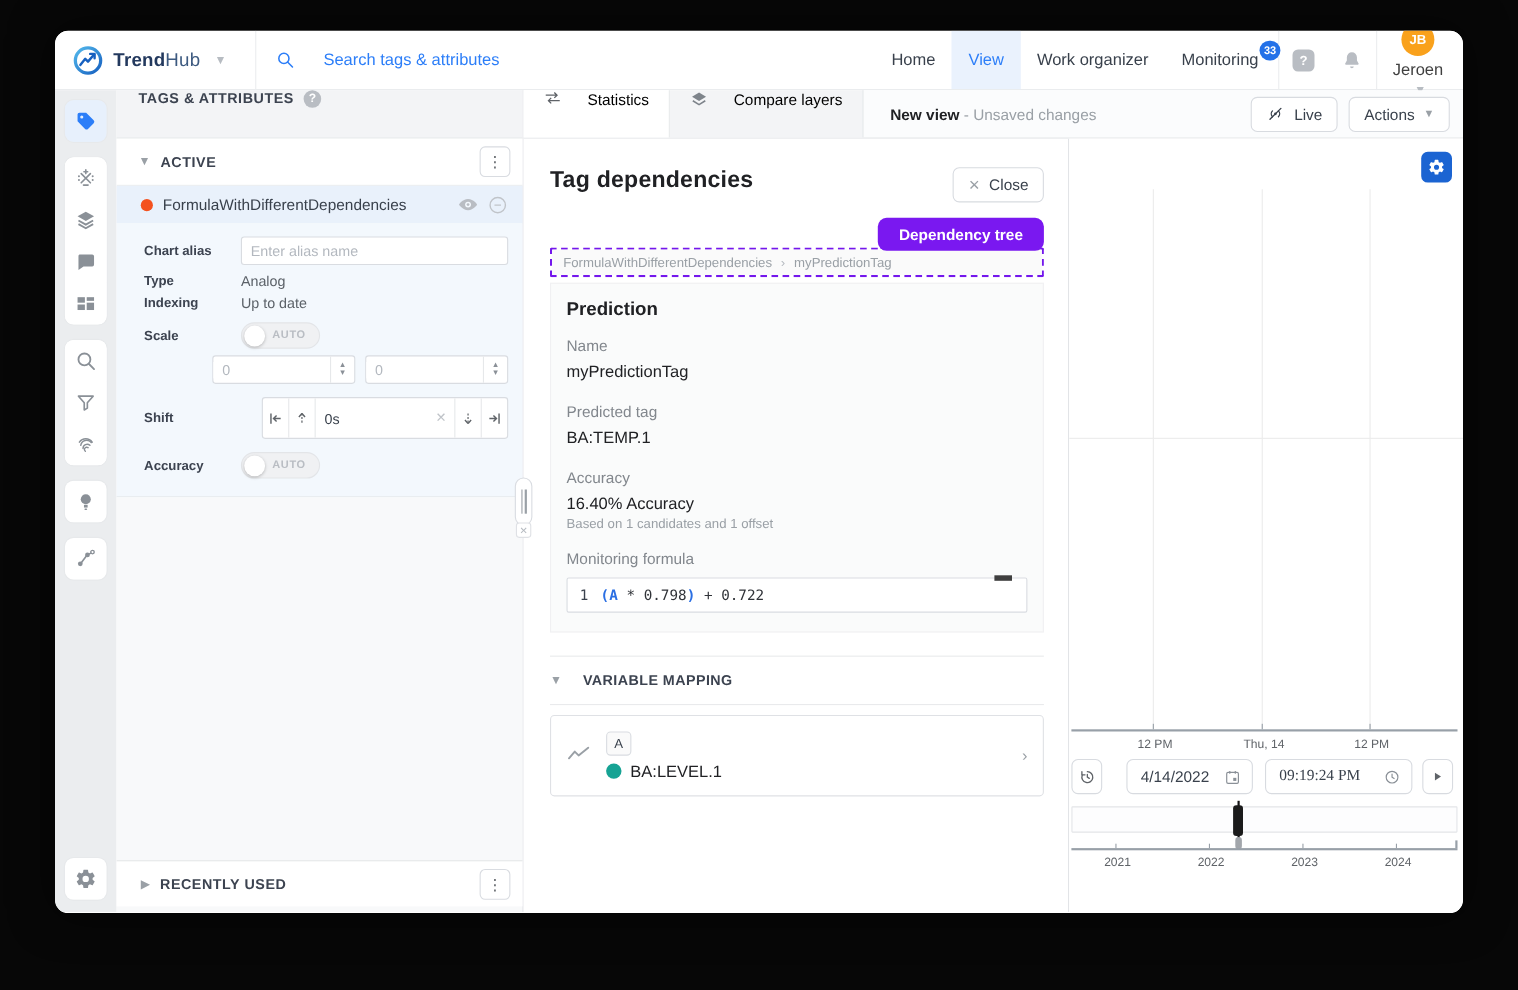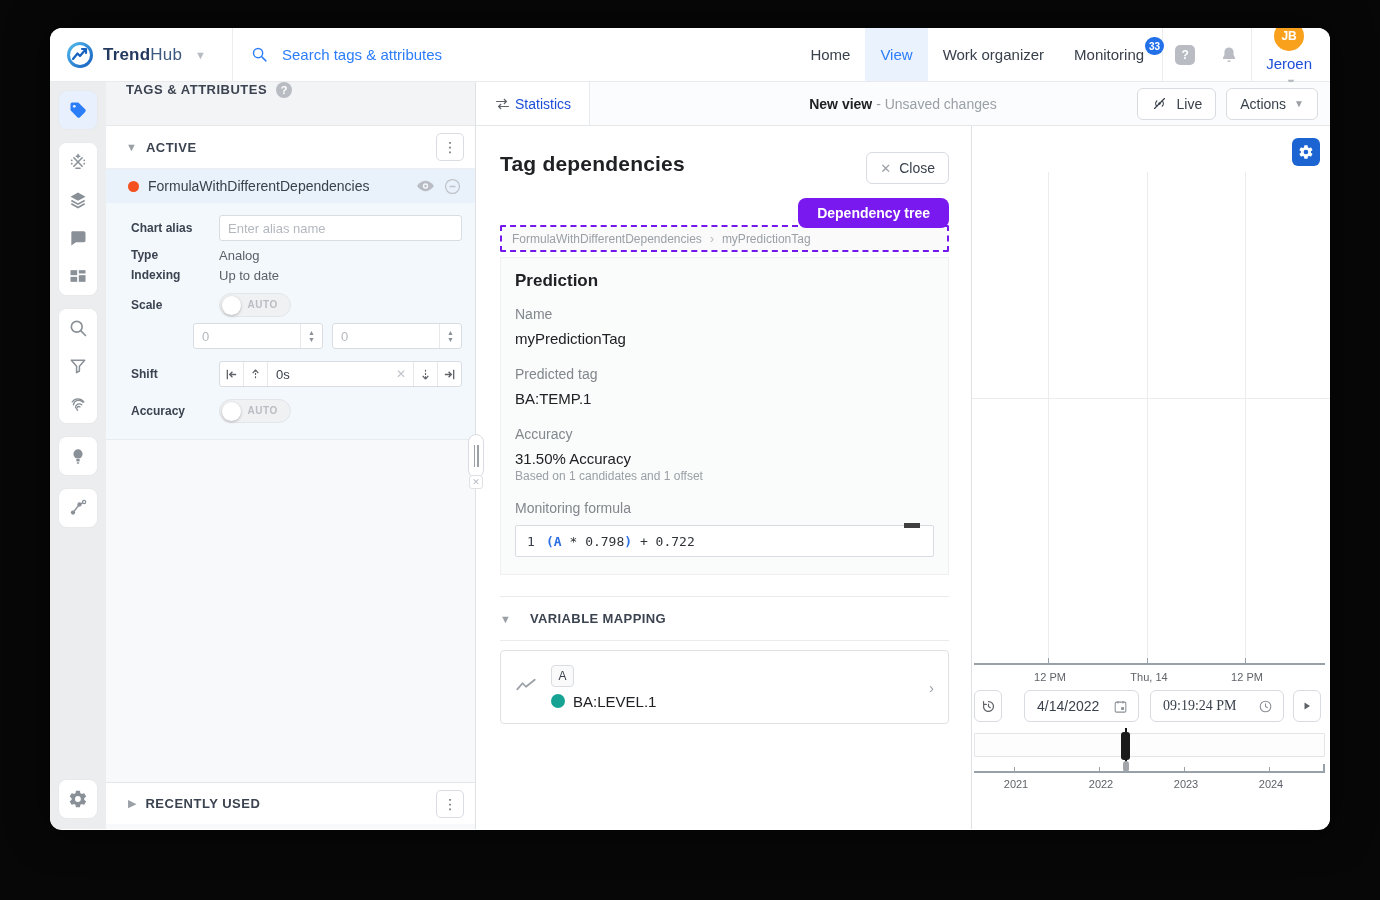--- a/index.html
+++ b/index.html
@@ -10,36 +10,36 @@
             background:#fff; border-radius:12px; overflow:hidden; box-shadow:0 0 40px rgba(0,0,0,.6); }
 
   
   .topnav { height:54px; display:flex; align-items:center; border-bottom:1px solid #e8eaed; background:#fff; }
   .brand { display:flex; align-items:center; gap:9px; padding:0 14px 0 16px; width:182px; }
   .brand-name { font-size:17px; letter-spacing:.2px; }
   .brand-name b { color:#23395e; font-weight:700; }
   .brand-name span { color:#3d5a80; font-weight:400; }
   .nav-caret { color:#b7bcc2; font-size:11px; margin-left:4px; }
   .nav-divider { width:1px; height:54px; background:#ecedef; }
-  .search-wrap { display:flex; align-items:flex-start; gap:14px; padding-left:18px; flex:1; }
+  .search-wrap { display:flex; align-items:flex-start; gap:26px; padding-left:18px; flex:1; }
   .search-wrap input { border:none; outline:none; font-size:15px; color:#2c7ef8; width:320px; font-family:"Liberation Sans",sans-serif; }
   .search-wrap input::placeholder { color:#2c7ef8; opacity:1; }
   .nav-right { display:flex; align-items:center; height:100%; }
   .nav-item { display:flex; align-items:center; height:100%; padding:0 15px; font-size:15px; color:#39414c; cursor:pointer; position:relative; }
   .nav-item.active { color:#2c7ef8; background:#eaf2fd; }
   .badge { position:absolute; top:9px; right:-2px; min-width:18px; height:18px; border-radius:9px; background:#2371e8; color:#fff;
            font-size:10px; font-weight:700; display:flex; align-items:center; justify-content:center; padding:0 4px; }
   .nav-item.monitoring { padding-right:18px; }
   .icon-btn { width:44px; height:100%; display:flex; align-items:center; justify-content:center; cursor:pointer; }
   .help-bubble { width:20px; height:20px; border-radius:5px; background:#b9bdc3; color:#fff; font-size:12px; font-weight:700;
                  display:flex; align-items:center; justify-content:center; }
   .user { display:flex; align-items:center; gap:4px; padding:0 18px 0 14px; cursor:pointer;flex-direction:column; }
   .avatar { width:30px; height:30px; border-radius:50%; background:#f9a11c; color:#fff; font-size:12px; font-weight:700;
             display:flex; align-items:center; justify-content:center; }
-  .user-name { font-size:15px; color:#1d4ed8; }
+  .user-name { font-size:15px; color:#404040; }
 
   
   .content-row { display:flex; height:747px; }
 
   
   .rail { width:56px; background:#ebedef; display:flex; flex-direction:column; align-items:center; padding-top:8px; }
   .rail-group { background:#fff; border:1px solid #e7e9eb; border-radius:9px; overflow:hidden; margin-bottom:12px; width:40px; }
   .rail-btn { width:38px; height:38px; display:flex; align-items:center; justify-content:center; cursor:pointer; background:#fff; }
   .rail-btn.active { background:#e7f0fc; }
   .rail-spacer { flex:1; }
@@ -72,31 +72,31 @@
   .toggle { width:72px; height:24px; border-radius:12px; background:#f0f1f3; border:1px solid #e3e5e8; position:relative; cursor:pointer; }
   .toggle .knob { position:absolute; left:2px; top:1.5px; width:19px; height:19px; border-radius:50%; background:#fff;
                   box-shadow:0 1px 3px rgba(0,0,0,.25); }
   .toggle .t-label { position:absolute; right:12px; top:5px; font-size:10px; font-weight:700; letter-spacing:.6px; color:#b9bdc3; }
   .spin-row { margin:6px 0 12px 62px; display:flex; gap:9px; }
   .spinner { width:130px; height:26px; border:1px solid #d9dce1; border-radius:3px; background:#fff; display:flex; align-items:center; }
   .spinner input { flex:1; border:none; outline:none; padding:0 8px; font-size:13px; color:#39414c; width:60px; font-family:"Liberation Sans",sans-serif;}
   .spinner input::placeholder { color:#b3b8bf; opacity:1; }
   .spin-arrows { width:22px; height:100%; border-left:1px solid #e6e8ea; display:flex; flex-direction:column; align-items:center;
                  justify-content:center; color:#8a9097; font-size:7px; line-height:7px; cursor:pointer; }
-  .shift-ctl { flex:1; height:26px; border:1px solid #d9dce1; border-radius:3px; background:#fff; display:flex; align-items:stretch; overflow:hidden; }
+  .shift-ctl { flex:1; height:38px; border:1px solid #d9dce1; border-radius:3px; background:#fff; display:flex; align-items:stretch; overflow:hidden;margin-left:19px; }
   .shift-cell { width:24px; display:flex; align-items:center; justify-content:center; cursor:pointer; }
   .shift-cell.bl { border-left:1px solid #e6e8ea; } .shift-cell.br { border-right:1px solid #e6e8ea; }
   .shift-val { flex:1; display:flex; align-items:center; padding:0 8px; font-size:13px; color:#39414c; }
   .shift-clear { display:flex; align-items:center; padding:0 7px; color:#c0c4c9; font-size:12px; cursor:pointer; }
   .recent-row { height:42px; background:#fff; border-top:1px solid #e4e6e8; display:flex; align-items:center; padding:0 11px 0 22px; margin-bottom:5px;}
 
   
   .main-region { flex:1; display:flex; flex-direction:column; }
   .toolbar { height:44px; background:#fbfcfd; border-bottom:1px solid #e4e6e8; display:flex; align-items:center; position:relative; }
-  .tb-tab { height:100%; display:flex; align-items:center; gap:4px; padding:0 18px; font-size:14px; color:#1d4ed8;
+  .tb-tab { height:100%; display:flex; align-items:flex-start; gap:23px; padding:0 18px; font-size:14px; color:#000000;
             border-right:1px solid #e7e9eb; cursor:pointer; background:#fff; }
   .tb-tab.shaded { background:#f3f4f6; }
   .tb-center { position:absolute; left:0; right:0; text-align:center; font-size:14px; pointer-events:none; }
   .tb-center b { color:#202124; font-weight:700; }
   .tb-center span { color:#9aa0a6; }
   .tb-right { margin-left:auto; display:flex; gap:10px; padding-right:12px; }
   .btn { height:32px; border:1px solid #d8dbe0; border-radius:6px; background:#fff; display:flex; align-items:center;
          gap:8px; padding:0 13px; font-size:14px; color:#39414c; cursor:pointer; }
   .btn .caret { color:#9aa0a6; font-size:10px; }
 
@@ -439,20 +439,27 @@
 
     <div class="main-region">
       <div class="toolbar">
         <div class="tb-tab">
           <svg width="17" height="14" viewBox="0 0 24 18">
             <path d="M3 5.5h14M14 2l3.5 3.5L14 9" fill="none" stroke="#5f6368" stroke-width="1.7"></path>
             <path d="M21 12.5H7M10 9l-3.5 3.5L10 16" fill="none" stroke="#5f6368" stroke-width="1.7"></path>
           </svg>
           <span>Statistics</span>
         </div>
+        <div class="tb-tab shaded">
+          <svg width="17" height="17" viewBox="0 0 24 24">
+            <path d="M12 3 21 8.5l-9 5.5-9-5.5z" fill="#7e848b"></path>
+            <path d="M4 13.5 12 18.5l8-5" fill="none" stroke="#7e848b" stroke-width="2"></path>
+          </svg>
+          <span>Compare layers</span>
+        </div>
         <div class="tb-center">
           <b>New view</b> <span>- Unsaved changes</span>
         </div>
         <div class="tb-right">
           <button class="btn">
             <svg width="17" height="17" viewBox="0 0 24 24">
               <g fill="none" stroke="#39414c" stroke-width="1.7" stroke-linecap="round">
                 <path d="M8.2 8.2a5.4 5.4 0 0 0 0 7.6"></path>
                 <path d="M15.8 8.2a5.4 5.4 0 0 1 0 7.6"></path>
                 <line x1="5" y1="19" x2="19" y2="5"></line>
@@ -490,21 +497,21 @@
             </div>
           </div>
 
           <div class="pred-card">
             <div class="pred-heading">Prediction</div>
             <div class="pred-label">Name</div>
             <div class="pred-value">myPredictionTag</div>
             <div class="pred-label">Predicted tag</div>
             <div class="pred-value">BA:TEMP.1</div>
             <div class="pred-label">Accuracy</div>
-            <div class="pred-value tight">31.50% Accuracy</div>
+            <div class="pred-value tight">16.40% Accuracy</div>
             <div class="pred-note">Based on 1 candidates and 1 offset</div>
             <div class="pred-label" style="margin-bottom:9px;">Monitoring formula</div>
             <div class="code-block">
               <span class="code-ln">1</span>
               <span id="formula-code"><span class="seg-b">(</span><span class="seg-b">A</span><span class="seg-d"> * 0.798</span><span class="seg-b">)</span><span class="seg-d"> + 0.722</span></span>
               <span class="code-scroll"></span>
             </div>
           </div>
 
           <div class="vm-header">

